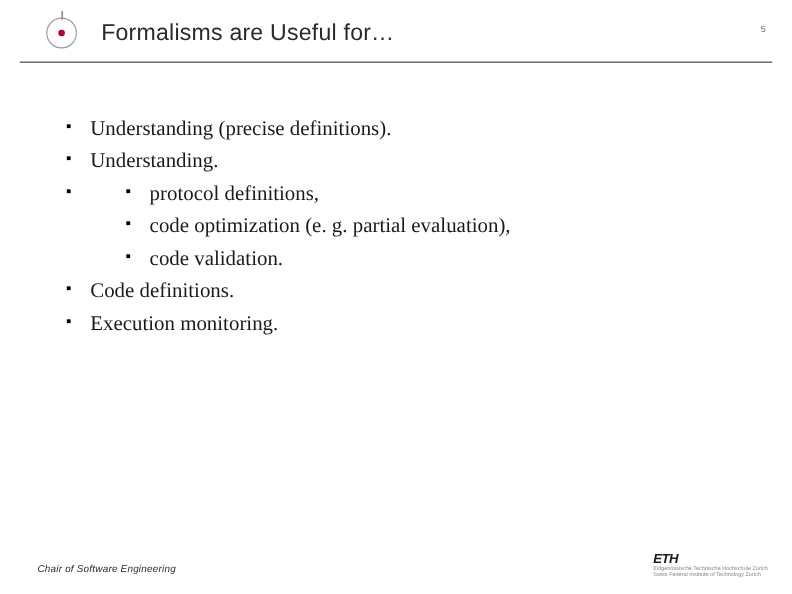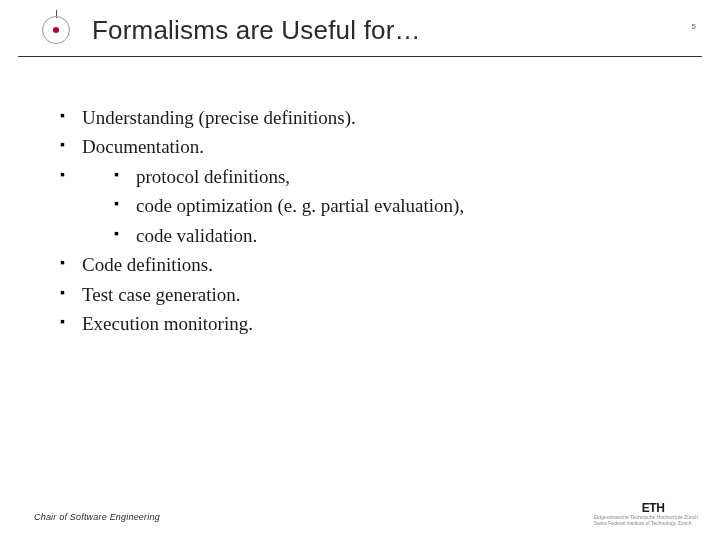--- a/index.html
+++ b/index.html
@@ -45,21 +45,21 @@
   }
   .logo-icon .tick {
     position: absolute;
     width: 1px;
     height: 8px;
     background: #555;
     top: -2px;
     left: 18px;
   }
   .title {
-    font-size: 26px;
+    font-size: 21px;
     color: #2a2a2a;
     font-weight: normal;
     letter-spacing: 0.2px;
   }
   .page-num {
     position: absolute;
     top: 22px;
     right: 24px;
     font-size: 8px;
     color: #666;
@@ -114,23 +114,23 @@
   .footer-right {
     position: absolute;
     bottom: 14px;
     right: 22px;
     text-align: left;
     line-height: 1;
   }
   .footer-right .eth {
     font-size: 12px;
     font-weight: bold;
+    font-style: italic;
     color: #1a1a1a;
     letter-spacing: -0.5px;
-    margin-left: 48px;
   }
   .footer-right .sub {
     font-size: 5px;
     color: #888;
     margin-top: 1px;
   }
 </style>
 </head>
 <body>
 
@@ -141,30 +141,29 @@
     <div class="dot"></div>
   </div>
   <div class="title">Formalisms are Useful for…</div>
 </div>
 
 <div class="page-num">5</div>
 
 <div class="content">
   <ul class="bullet-list">
     <li>Understanding (precise definitions).</li>
-    <li>Documentation.</li>
+    <li>Understanding.</li>
     <li>
       <ul class="sub-list">
         <li>protocol definitions,</li>
         <li>code optimization (e. g. partial evaluation),</li>
         <li>code validation.</li>
       </ul>
     </li>
     <li>Code definitions.</li>
-    <li>Test case generation.</li>
     <li>Execution monitoring.</li>
   </ul>
 </div>
 
 <div class="footer-left">Chair of Software Engineering</div>
 
 <div class="footer-right">
   <div class="eth">ETH</div>
   <div class="sub">Eidgenössische Technische Hochschule Zürich</div>
   <div class="sub">Swiss Federal Institute of Technology Zurich</div>

